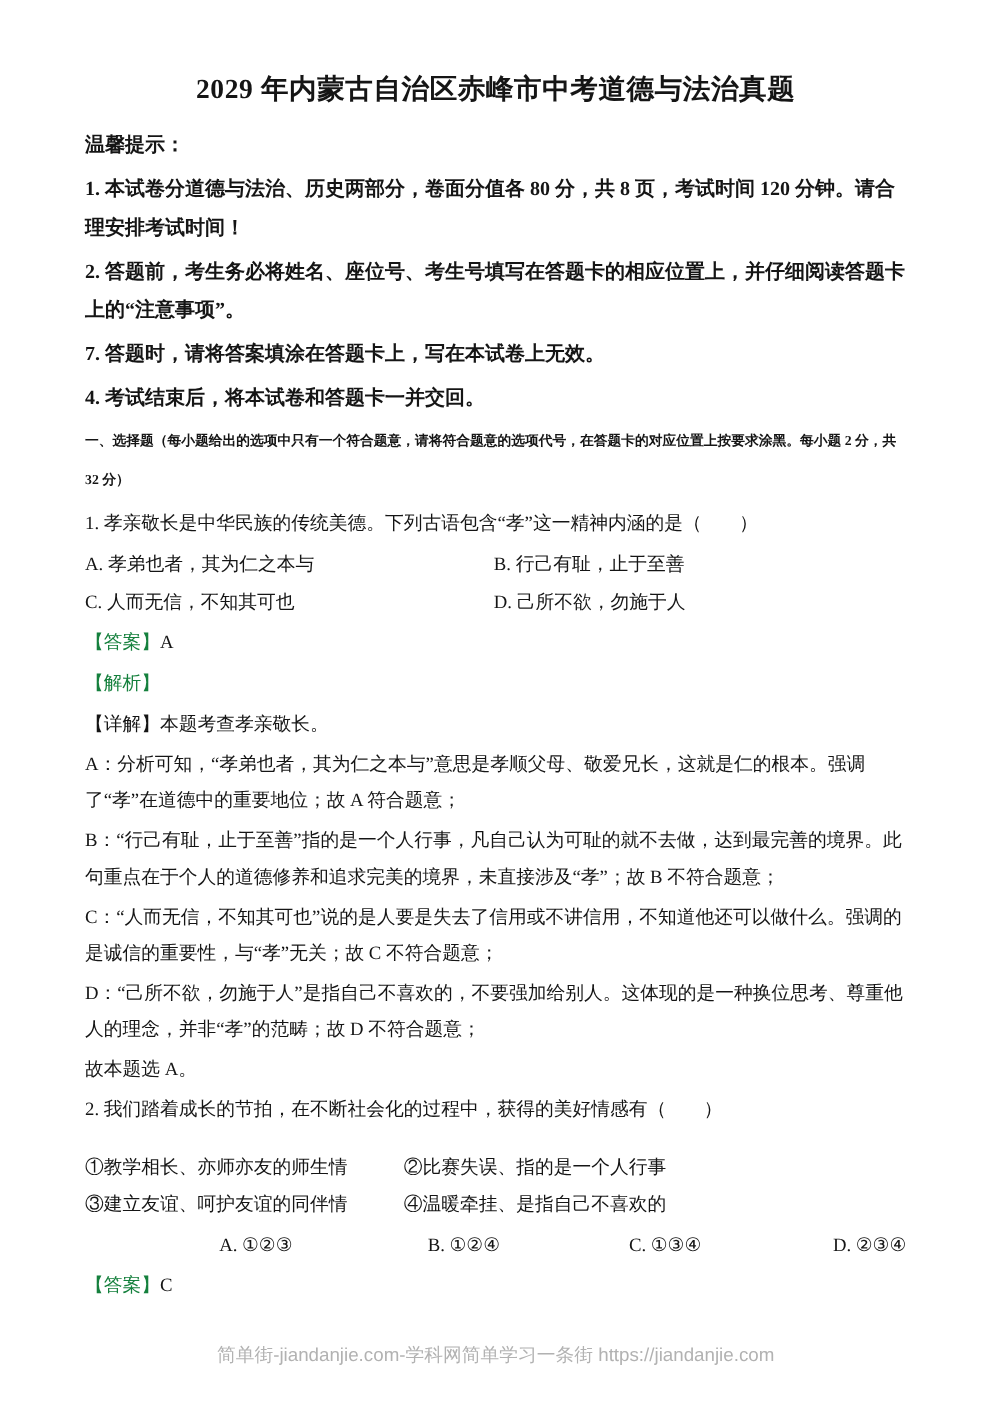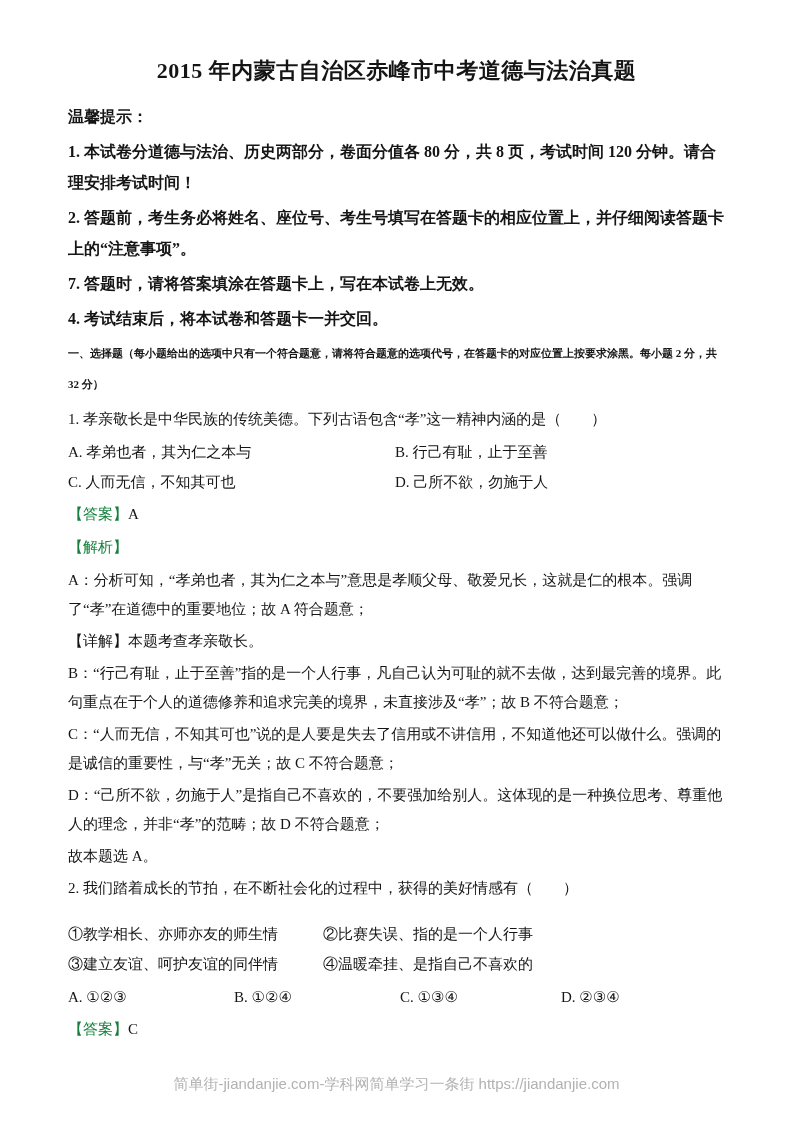--- a/index.html
+++ b/index.html
@@ -21,57 +21,57 @@
   .opts2 {
     display:grid; grid-template-columns:327px 1fr;
     font-size:15px; line-height:30px; margin:0 0 3px 0;
   }
   .items2 {
     display:grid; grid-template-columns:255px 1fr;
     font-size:15px; line-height:30px; margin:16px 0 3px 0;
   }
   .opts4 {
     display:grid; grid-template-columns:166px 166px 161px 1fr;
-    font-size:15px; line-height:30px; margin:0 0 3px 0;
+    font-size:15px; line-height:30px; margin:0 0 3px 0;text-align:right;
   }
   .ans-line { font-size:15px; line-height:29px; margin:0 0 4px 0; }
   .blue-label { color:#15803d; }
   .footer {
     position:absolute; left:0; right:0; bottom:28px;
     text-align:center; color:#b2b2b2; font-size:15px;
     font-family:"Liberation Sans","DejaVu Sans",sans-serif;
   }
 </style>
 </head>
 <body>
 
 <div class="page">
 
-  <h1 class="doc-title">2015 年内蒙古自治区赤峰市中考道德与法治真题</h1>
+  <h1 class="doc-title">2029 年内蒙古自治区赤峰市中考道德与法治真题</h1>
 
   <p class="notice-header">温馨提示：</p>
   <p class="notice">1. 本试卷分道德与法治、历史两部分，卷面分值各 80 分，共 8 页，考试时间 120 分钟。请合理安排考试时间！</p>
   <p class="notice">2. 答题前，考生务必将姓名、座位号、考生号填写在答题卡的相应位置上，并仔细阅读答题卡上的“注意事项”。</p>
   <p class="notice">7. 答题时，请将答案填涂在答题卡上，写在本试卷上无效。</p>
   <p class="notice">4. 考试结束后，将本试卷和答题卡一并交回。</p>
 
   <p class="section-heading">一、选择题（每小题给出的选项中只有一个符合题意，请将符合题意的选项代号，在答题卡的对应位置上按要求涂黑。每小题 2 分，共 32 分）</p>
 
   <div>
     <p class="body-line">1. 孝亲敬长是中华民族的传统美德。下列古语包含“孝”这一精神内涵的是（　　）</p>
     <div class="opts2">
       <span>A. 孝弟也者，其为仁之本与</span>
       <span>B. 行己有耻，止于至善</span>
       <span>C. 人而无信，不知其可也</span>
       <span>D. 己所不欲，勿施于人</span>
     </div>
     <p class="ans-line"><span class="blue-label">【答案】</span><span>A</span></p>
     <p class="ans-line"><span class="blue-label">【解析】</span></p>
+    <p class="body-line"><span>【详解】</span><span>本题考查孝亲敬长。</span></p>
     <p class="body-line">A：分析可知，“孝弟也者，其为仁之本与”意思是孝顺父母、敬爱兄长，这就是仁的根本。强调了“孝”在道德中的重要地位；故 A 符合题意；</p>
-    <p class="body-line"><span>【详解】</span><span>本题考查孝亲敬长。</span></p>
     <p class="body-line">B：“行己有耻，止于至善”指的是一个人行事，凡自己认为可耻的就不去做，达到最完善的境界。此句重点在于个人的道德修养和追求完美的境界，未直接涉及“孝”；故 B 不符合题意；</p>
     <p class="body-line">C：“人而无信，不知其可也”说的是人要是失去了信用或不讲信用，不知道他还可以做什么。强调的是诚信的重要性，与“孝”无关；故 C 不符合题意；</p>
     <p class="body-line">D：“己所不欲，勿施于人”是指自己不喜欢的，不要强加给别人。这体现的是一种换位思考、尊重他人的理念，并非“孝”的范畴；故 D 不符合题意；</p>
     <p class="body-line">故本题选 A。</p>
   </div>
 
   <div>
     <p class="body-line">2. 我们踏着成长的节拍，在不断社会化的过程中，获得的美好情感有（　　）</p>
     <div class="items2">
       <span>①教学相长、亦师亦友的师生情</span>

